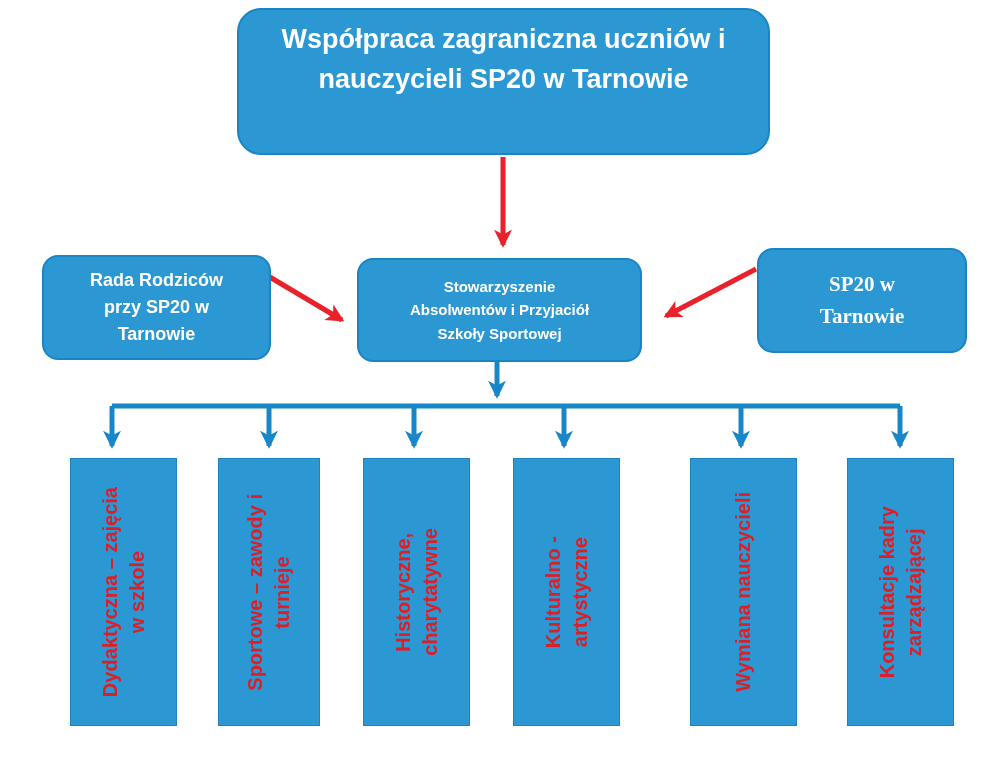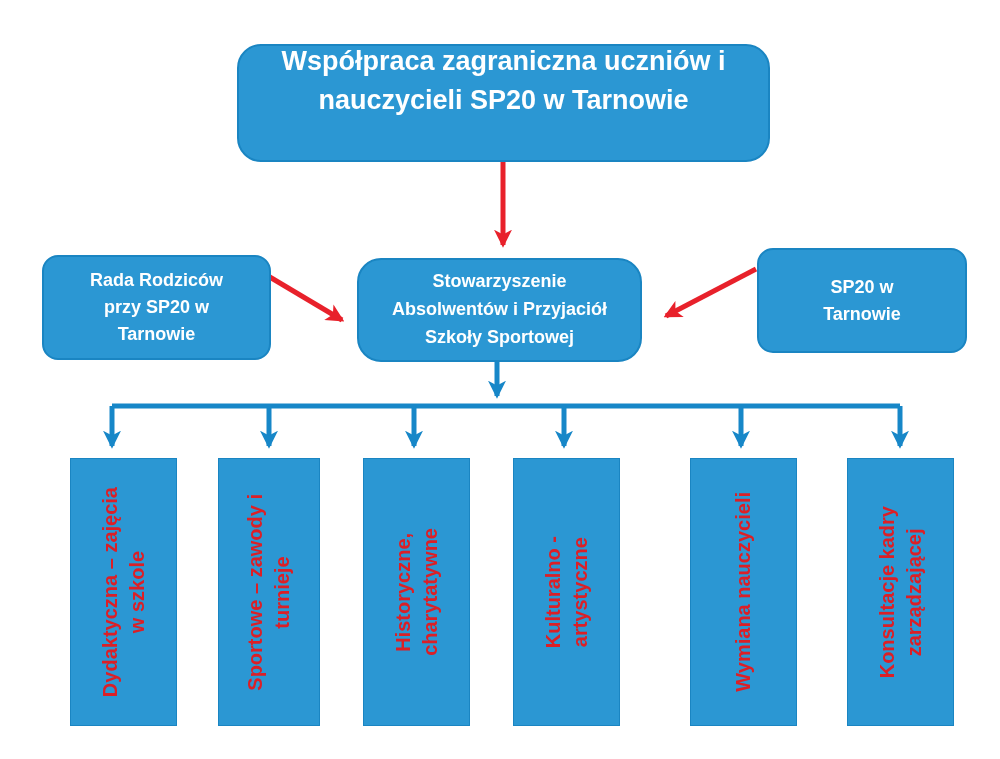--- a/index.html
+++ b/index.html
@@ -29,28 +29,27 @@
     position:absolute;
     box-sizing:border-box;
     background:var(--box-fill,#2b97d3);
     border:2px solid var(--box-border,#1a85c2);
     color:var(--text-white,#fff);
     display:flex;align-items:center;justify-content:center;
     text-align:center;font-weight:bold;
   }
   .box .label{white-space:pre-line;}
   #top-box{
-    left:237px;top:8px;width:533px;height:118px;
+    left:237px;top:8px;width:533px;height:147px;
     border-radius:24px;font-size:27px;line-height:1.45;
     padding:4px 26px 48px 26px;
-    margin-top:36px;
   }
   #left-box{left:42px;top:255px;width:229px;height:105px;border-radius:16px;font-size:18px;line-height:1.5;}
-  #center-box{left:357px;top:258px;width:285px;height:104px;border-radius:24px;font-size:18px;line-height:1.55;}
-  #right-box{left:757px;top:248px;width:210px;height:105px;border-radius:16px;font-size:18px;line-height:1.5;}
+  #center-box{left:357px;top:258px;width:285px;height:104px;border-radius:16px;font-size:15px;line-height:1.55;}
+  #right-box{left:757px;top:248px;width:210px;height:105px;border-radius:16px;font-size:21px;line-height:1.5;font-family:Liberation Serif, serif;}
 
   .bbox{
     position:absolute;top:458px;height:268px;
     box-sizing:border-box;
     background:var(--box-fill,#2b97d3);
     border:1px solid var(--box-border,#1a85c2);
     display:flex;align-items:center;justify-content:center;
   }
   .vtext{
     writing-mode:vertical-rl;

